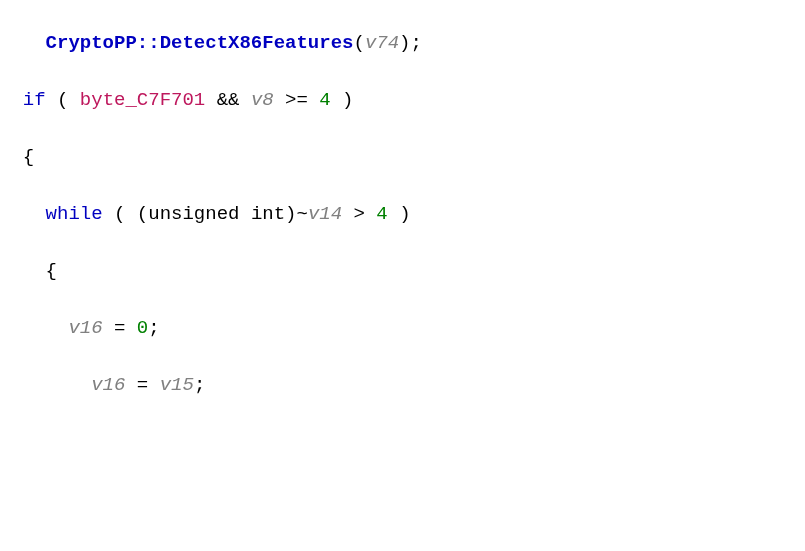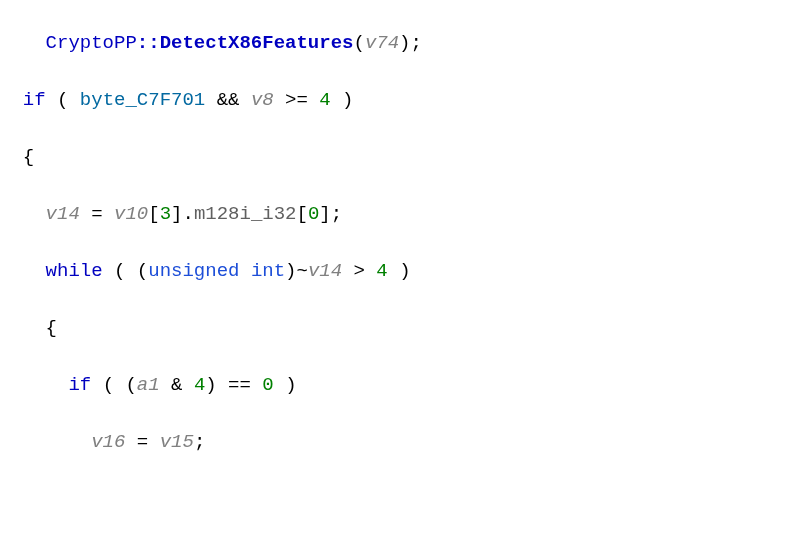--- a/index.html
+++ b/index.html
@@ -14,42 +14,41 @@
   .code-container {
     white-space: pre;
     padding: 0;
     margin: 0;
   }
   .line {
     display: block;
     min-height: 1.5em;
   }
   .kw   { color: #0000c0; font-weight: normal; font-family: Liberation Mono, monospace; } 
-  .type { color: #1d4ed8; } 
+  .type { color: #000000; } 
   .func { color: #0000c0; font-weight: 600; } 
-  .ns   { color: #0000c0; font-weight: 400; }
+  .ns   { color: #0000c0; font-weight: 700; }
   .var  { color: #808080; font-style: italic; } 
-  .glob { color: #0369a1; } 
+  .glob { color: #be185d; } 
   .mem  { color: #606060; } 
   .num  { color: #008000; } 
   .op   { color: #000000; }
   .pun  { color: #000000; }
   .brace{ color: #000000; }
 </style>
 </head>
 <body>
 
 <div class="code-container">
 <span class="line"><span>    </span><span class="ns">CryptoPP</span><span class="func">::</span><span class="func">DetectX86Features</span><span class="pun">(</span><span class="var">v74</span><span class="pun">)</span><span class="pun">;</span></span>
 <span class="line"><span>  </span><span class="kw">if</span><span> </span><span class="pun">(</span><span> </span><span class="glob">byte_C7F701</span><span class="op"> &amp;&amp; </span><span class="var">v8</span><span class="op"> &gt;= </span><span class="num">4</span><span> </span><span class="pun">)</span></span>
 <span class="line"><span>  </span><span class="brace">{</span></span>
-<span class="line"><span>    </span><span class="var">v14</span><span class="op"> = </span><span class="var">v10</span><span class="pun">[</span><span class="num">3</span><span class="pun">]</span><span class="pun">.</span><span class="mem">m128i_i32</span><span class="pun">[</span><span class="num">0</span><span class="pun">]</span><span class="pun">;</span></span>
 <span class="line"><span>    </span><span class="kw">while</span><span> </span><span class="pun">(</span><span> </span><span class="pun">(</span><span class="type">unsigned</span><span> </span><span class="type">int</span><span class="pun">)</span><span class="op">~</span><span class="var">v14</span><span class="op"> &gt; </span><span class="num">4</span><span> </span><span class="pun">)</span></span>
 <span class="line"><span>    </span><span class="brace">{</span></span>
-<span class="line"><span>      </span><span class="kw">if</span><span> </span><span class="pun">(</span><span> </span><span class="pun">(</span><span class="var">a1</span><span class="op"> &amp; </span><span class="num">4</span><span class="pun">)</span><span class="op"> == </span><span class="num">0</span><span> </span><span class="pun">)</span></span>
+<span class="line"><span>      </span><span class="var">v16</span><span class="op"> = </span><span class="num">0</span><span class="pun">;</span></span>
 <span class="line"><span>        </span><span class="var">v16</span><span class="op"> = </span><span class="var">v15</span><span class="pun">;</span></span>
 
 
 
 
 
 
 
 
 

